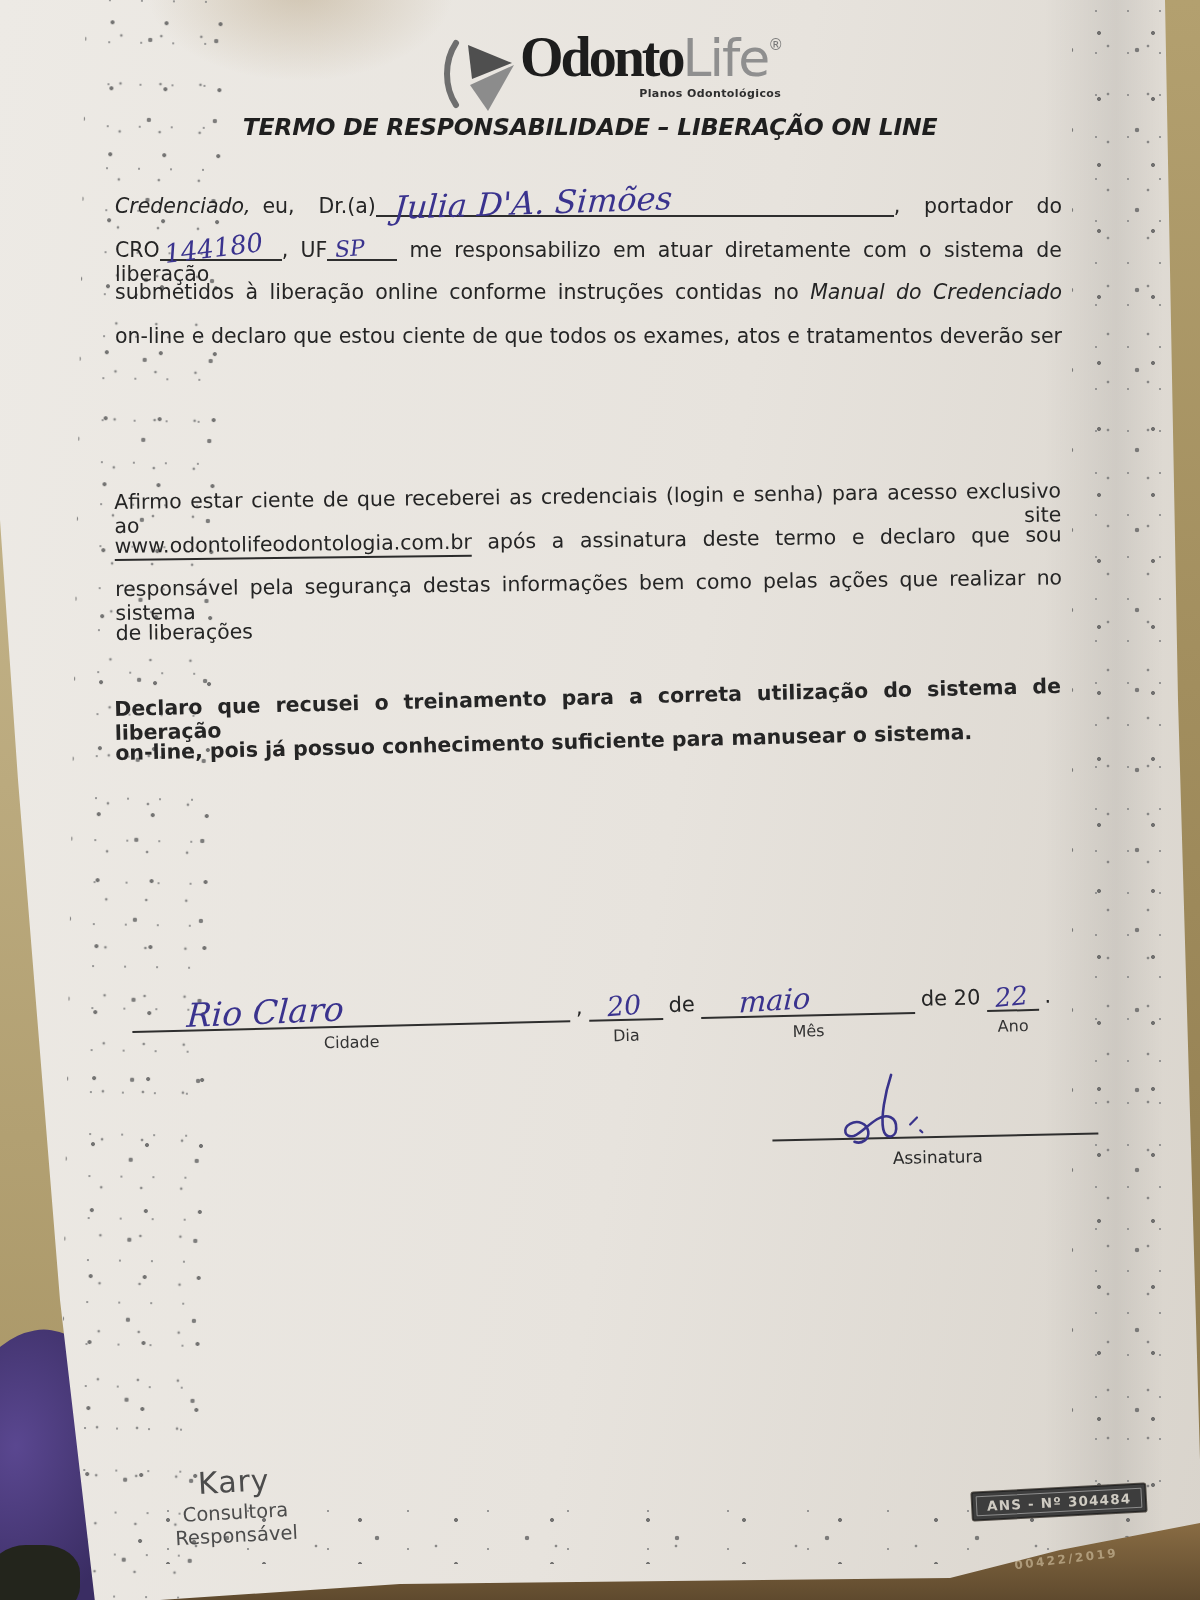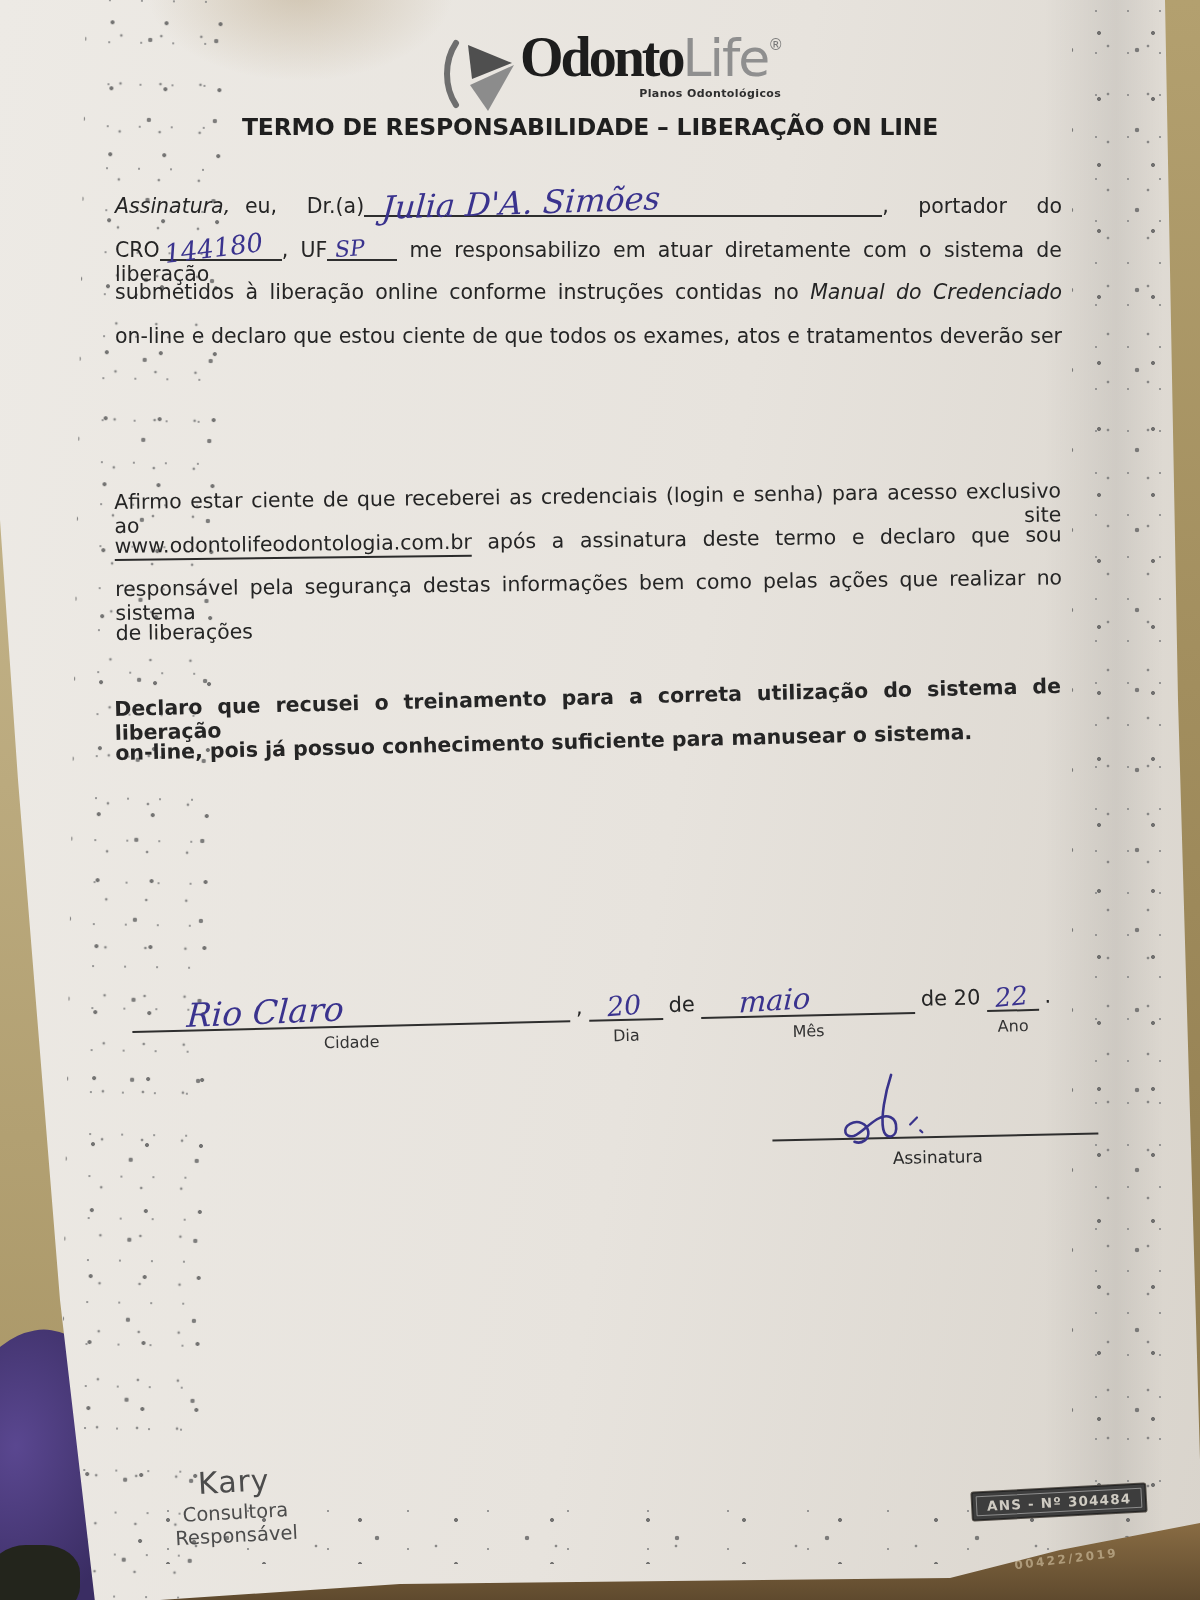--- a/index.html
+++ b/index.html
@@ -52,21 +52,21 @@
   .brand{position:relative;margin-left:6px;line-height:1;}
   .brand-bold{font-family:"Liberation Serif", serif;font-weight:bold;font-size:56px;
     letter-spacing:-3px;color:#1d1d1d;}
   .brand-light{font-family:"DejaVu Sans", sans-serif;font-weight:normal;font-size:52px;
     letter-spacing:-2px;color:#8f8f8f;}
   .brand-reg{font-size:15px;color:#7a7a7a;vertical-align:26px;}
   .brand-tagline{position:absolute;right:2px;bottom:-14px;font-size:11px;font-weight:bold;
     color:#2e2e2e;letter-spacing:.4px;}
   
   .doc-title{position:absolute;left:90px;top:112px;width:1000px;text-align:center;
-    font-size:23.5px;font-weight:bold;color:#1f1f1f;line-height:31px;letter-spacing:-.2px;}
+    font-size:23.5px;font-weight:bold;color:#1f1f1f;line-height:31px;letter-spacing:-.2px;font-style:italic;}
   
   .para{position:absolute;left:115px;width:947px;color:#252525;font-size:20.5px;}
   .line{height:43.5px;text-align:justify;text-align-last:justify;white-space:pre-wrap;}
   .line.last{text-align-last:left;}
   .ital{font-style:italic;}
   .p1{top:193px;}
   .p2{top:490px;}
   .p3{top:697px;font-weight:bold;transform:rotate(-1.4deg);transform-origin:left center;}
   .p2{transform:rotate(-.7deg);transform-origin:left center;}
   .url{border-bottom:2px solid #2b2b2b;padding-bottom:1px;}
@@ -138,21 +138,21 @@
       <span class="brand-bold">Odonto</span><span class="brand-light">Life</span><span class="brand-reg">®</span>
       <span class="brand-tagline">Planos Odontológicos</span>
     </div>
   </div>
 
   <div class="doc-title">
     <div>TERMO DE RESPONSABILIDADE – LIBERAÇÃO ON LINE</div>
   </div>
 
   <div class="para p1">
-    <div class="line"><span class="ital">Assinatura,</span><span> eu,  Dr.(a)</span><span class="blank blank-name"><span class="hand hand-name">Julia D'A. Simões</span></span><span>,  portador  do</span></div>
+    <div class="line"><span class="ital">Credenciado,</span><span> eu,  Dr.(a)</span><span class="blank blank-name"><span class="hand hand-name">Julia D'A. Simões</span></span><span>,  portador  do</span></div>
     <div class="line"><span>CRO</span><span class="blank blank-cro"><span class="hand hand-cro">144180</span></span><span>, UF</span><span class="blank blank-uf"><span class="hand hand-uf">SP</span></span><span> me responsabilizo em atuar diretamente com o sistema de liberação</span></div>
     <div class="line"><span>submetidos à liberação online conforme instruções contidas no </span><span class="ital">Manual do Credenciado</span></div>
     <div class="line">on-line e declaro que estou ciente de que todos os exames, atos e tratamentos deverão ser</div>
   </div>
 
   <div class="para p2">
     <div class="line">Afirmo estar ciente de que receberei as credenciais (login e senha) para acesso exclusivo ao site</div>
     <div class="line"><span class="url">www.odontolifeodontologia.com.br</span><span>  após  a  assinatura  deste  termo  e  declaro  que  sou</span></div>
     <div class="line">responsável pela segurança destas informações bem como pelas ações que realizar no sistema</div>
     <div class="line last">de liberações</div>

